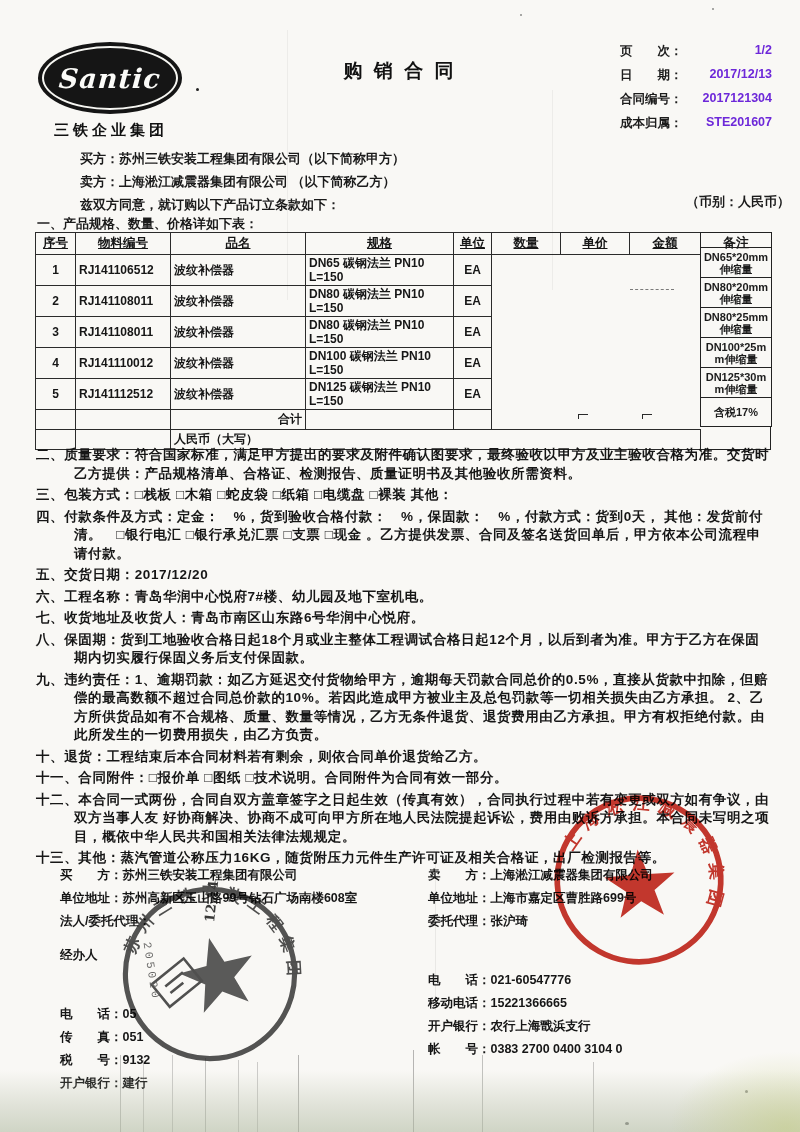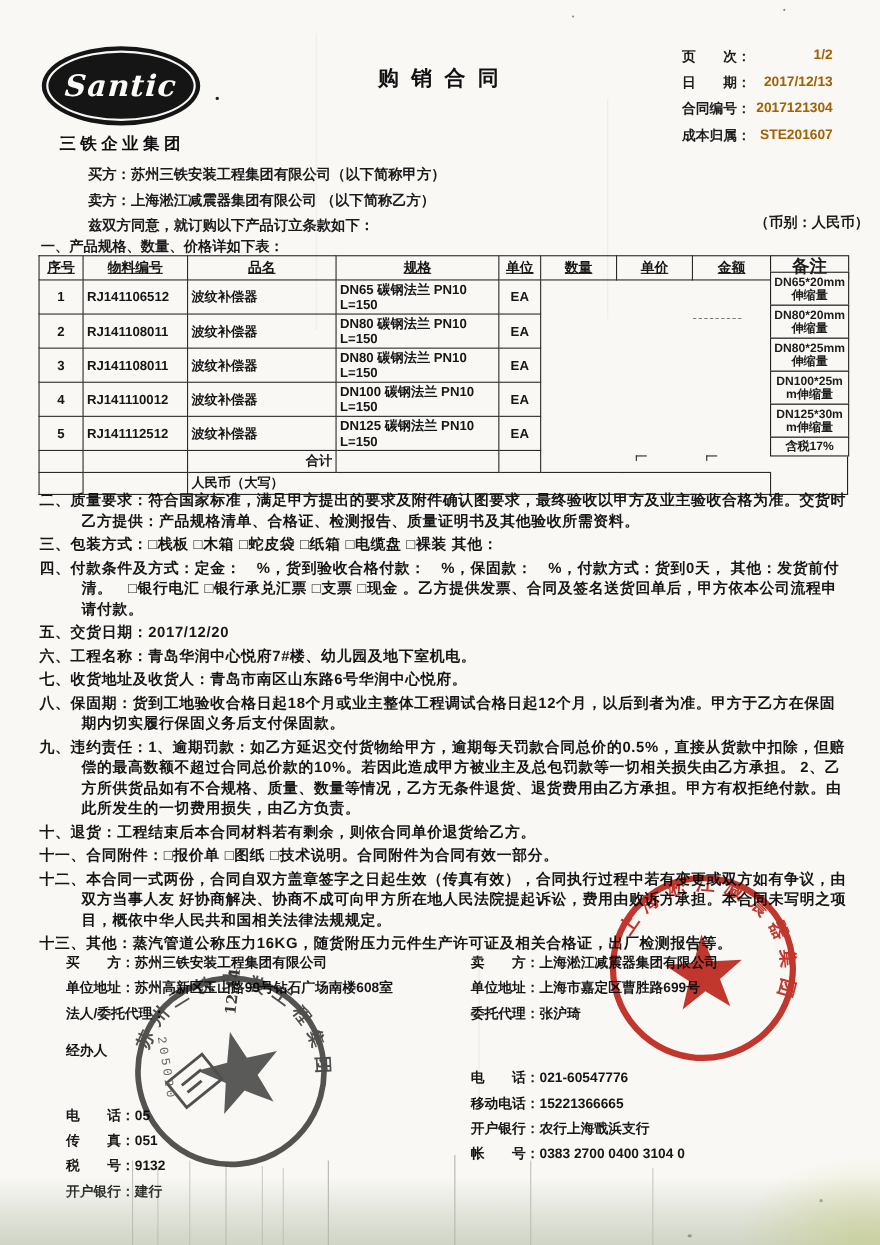--- a/index.html
+++ b/index.html
@@ -24,21 +24,21 @@
     font-size:27px; letter-spacing:1px; position:relative; z-index:2; transform:skewX(-4deg);
   }
   .logo-sub { margin-top:7px; text-align:center; font-size:15px; font-weight:800; letter-spacing:4px; color:#111; }
   .doc-title {
     position:absolute; left:0; right:0; top:58px; text-align:center;
     font-size:19px; font-weight:800; letter-spacing:3px; color:#111;
   }
   .meta { position:absolute; left:620px; top:43px; font-size:12.5px; font-weight:700; }
   .meta-row { display:flex; margin-bottom:7px; white-space:nowrap;justify-content:space-between; }
   .meta-row .ml { color:#1c1c1c; }
-  .meta-row .mv { color:#a16207; margin-left:5px; }
+  .meta-row .mv { color:#6d28d9; margin-left:20px; }
   
   .parties { position:absolute; left:80px; top:147px; font-size:13px; font-weight:700; line-height:23px; }
   .currency-note { position:absolute; left:620px; top:193px; width:170px; text-align:right; font-size:13px; font-weight:700; }
   .table-intro { position:absolute; left:37px; top:215px; font-size:13px; font-weight:700; }
   
   .ptable-wrap { position:absolute; left:35px; top:232px; width:737px; }
   table.ptable { border-collapse:collapse; width:735px; table-layout:fixed; border:1.5px solid #222; }
   table.ptable td {
     border:1px solid #2b2b2b; font-size:12px; font-weight:600; color:#161616;
     padding:1px 3px; overflow:hidden; vertical-align:middle;
@@ -51,23 +51,23 @@
   table.ptable td.bb { border:none; border-bottom:1px solid #2b2b2b; }
   table.ptable tr.tr-total td { height:17px;text-align:right; }
   table.ptable tr.tr-words td { height:19px; }
   
   .remark-col { position:absolute; left:665px; top:0; width:72px; }
   .rbox {
     background:#f9f8f5; border:1px solid #222; margin-top:-1px;
     display:flex; align-items:center; justify-content:center; text-align:center;
     font-size:11px; font-weight:700; line-height:12px; word-break:break-all; padding:0 2px;
   }
-  .rbox.rhead { height:22px; font-size:16px; margin-top:0; }
+  .rbox.rhead { height:22px; font-size:13px; margin-top:0; }
   .rbox.ritem { height:31px; }
-  .rbox.rtax  { height:18px; }
+  .rbox.rtax  { height:30px; }
   .rgap { height:16px; margin-top:-22px; } 
   
   .terms { position:absolute; left:36px; top:446px; width:737px; font-size:13.5px; font-weight:600; color:#161616; }
   .term { line-height:18.5px; letter-spacing:0.6px; margin-bottom:3px; padding-left:38px; text-indent:-38px; }
   .term .tno { font-weight:700; }
   
   .sigcol { position:absolute; font-size:12.5px; font-weight:700; color:#161616; }
   .sig-left { left:60px; top:864px; width:360px; }
   .sig-right { left:428px; top:864px; width:360px; }
   .sigrow { line-height:23px; white-space:nowrap; }

